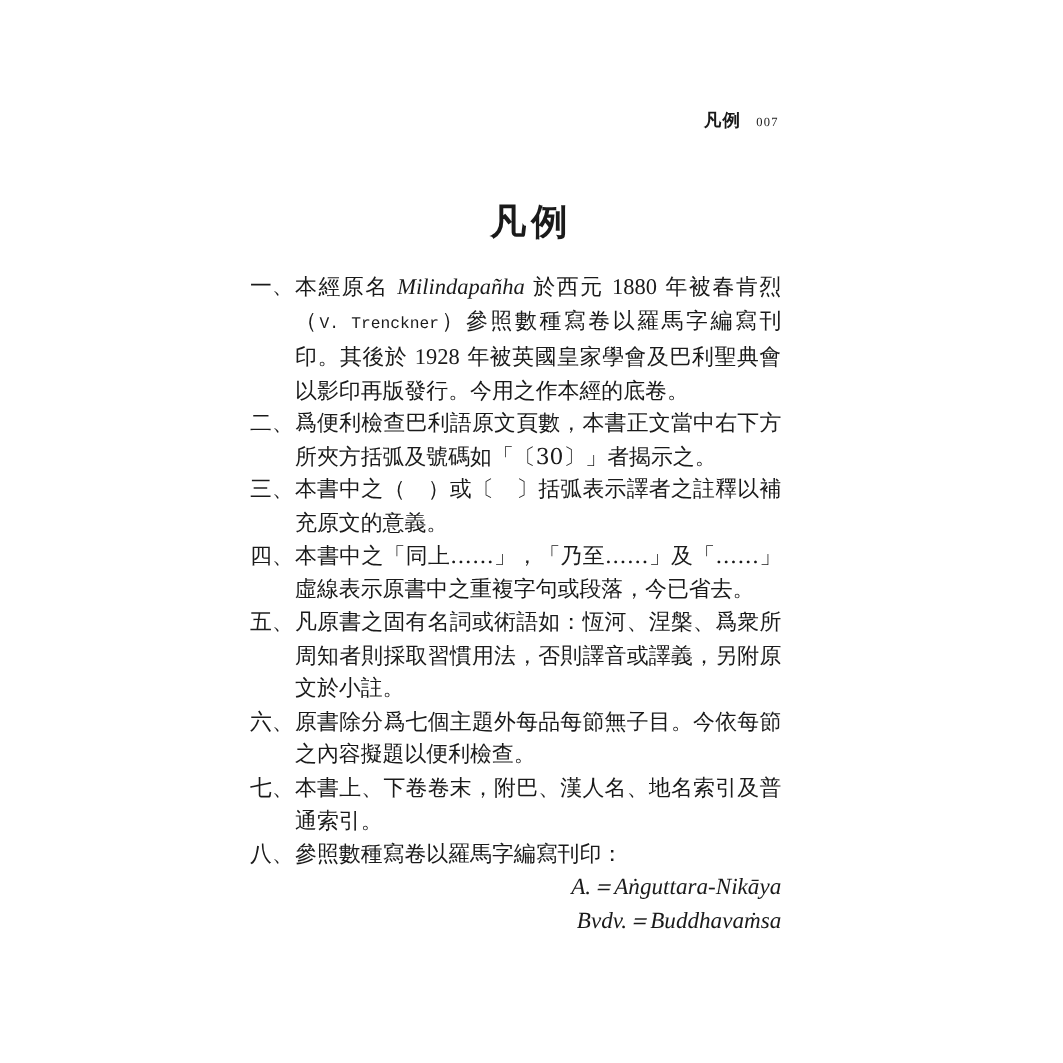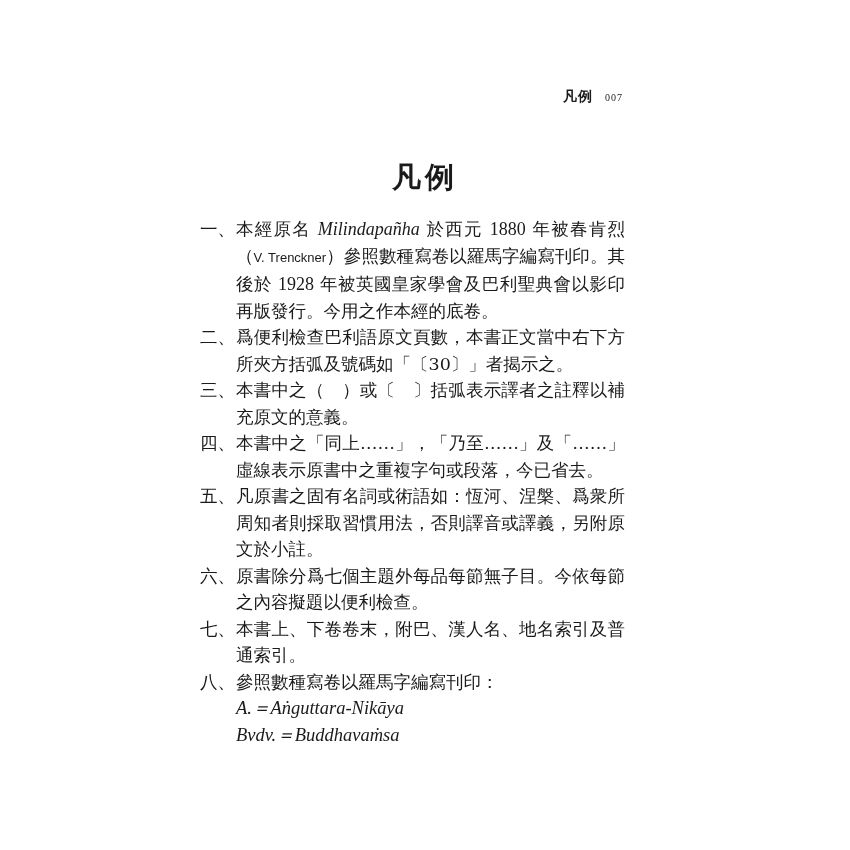--- a/index.html
+++ b/index.html
@@ -60,30 +60,31 @@
       flex: 1;
       text-align: justify;
       text-align-last: left;
     }
     .latin-it {
       font-style: italic;
       font-family: Liberation Serif, serif;
       font-size: 18px;
     }
     .small-caps {
-      font-family: Liberation Sans, sans-serif;
+      font-family: Liberation Mono, monospace;
       font-size: 13px;
     }
     .num {
       font-family: "Liberation Serif", serif;
       font-size: 18px;
       margin-top: 36px;
     }
     .abbr-list {
       margin-left: 36px;
+      text-align: right;
     }
     .abbr {
       font-style: italic;
       font-family: "Liberation Serif", serif;
       font-size: 18.5px;
       line-height: 27px;
     }
   </style>
 </head>
 <body>

